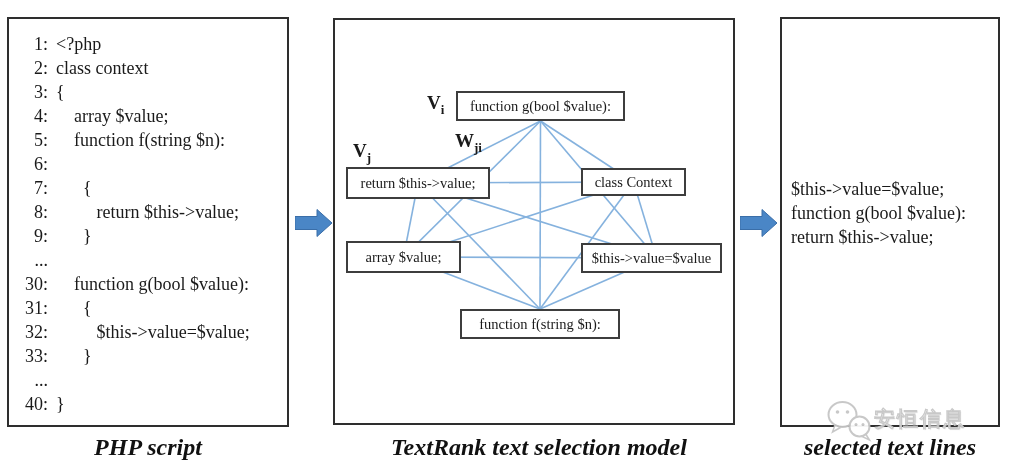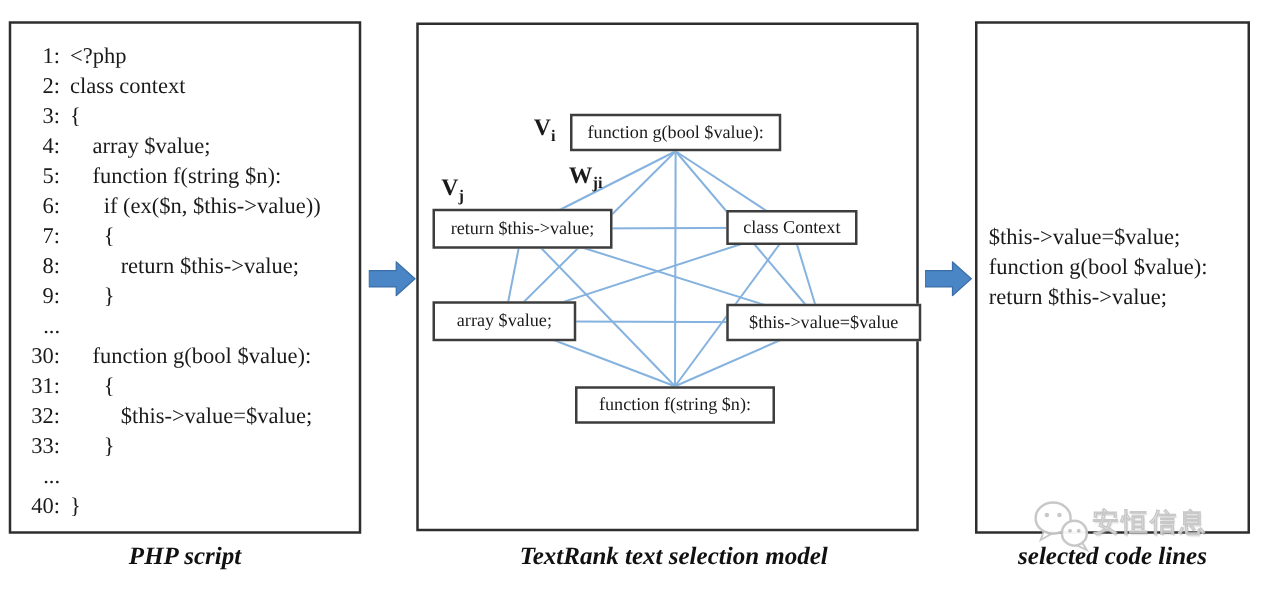--- a/index.html
+++ b/index.html
@@ -36,21 +36,21 @@
     margin-right: 8px;
     flex: 0 0 auto;
   }
   .code-row .code { white-space: pre; }
   
   .caption {
     position: absolute;
     top: 434px;
     height: 28px;
     text-align: center;
-    font-size: 20px;
+    font-size: 24px;
     font-weight: bold;
     font-style: italic;
     color: #111111;
   }
   .caption-php   { left: 7px;   width: 282px; }
   .caption-model { left: 338px; width: 402px; }
   .caption-sel   { left: 780px; width: 220px; }
   
   .flow-arrow { position: absolute; top: 209px; }
   .flow-arrow-1 { left: 295px; }
@@ -137,21 +137,20 @@
           <span class="code">    array $value;</span>
         </div>
 
         <div class="code-row">
           <span class="num">5:</span>
           <span class="code">    function f(string $n):</span>
         </div>
 
         <div class="code-row">
           <span class="num">6:</span>
-          <span class="code">      if (ex($n, $this-&gt;value))</span>
         </div>
 
         <div class="code-row">
           <span class="num">7:</span>
           <span class="code">      {</span>
         </div>
 
         <div class="code-row">
           <span class="num">8:</span>
           <span class="code">         return $this-&gt;value;</span>
@@ -229,21 +228,21 @@
       </div>
       <div class="gnode" style="left:11px; top:147px; width:144px; height:32px;">
         <span>return $this-&gt;value;</span>
       </div>
       <div class="gnode" style="left:246px; top:148px; width:105px; height:28px;">
         <span>class Context</span>
       </div>
       <div class="gnode" style="left:11px; top:221px; width:115px; height:32px;">
         <span>array $value;</span>
       </div>
-      <div class="gnode" style="left:246px; top:223px; width:156px; height:30px;">
+      <div class="gnode" style="left:246px; top:223px; width:141px; height:30px;">
         <span>$this-&gt;value=$value</span>
       </div>
       <div class="gnode" style="left:125px; top:289px; width:160px; height:30px;">
         <span>function f(string $n):</span>
       </div>
 
       <span class="vlabel" style="left:92px; top:72px;"><span>V</span><sub>i</sub></span>
       <span class="vlabel" style="left:18px; top:120px;"><span>V</span><sub>j</sub></span>
       <span class="vlabel" style="left:120px; top:110px;font-family:Liberation Serif, serif;"><span>W</span><sub>ji</sub></span>
     </div>
@@ -257,21 +256,21 @@
   <div class="box sel-box">
     <div class="sel-lines">
 
         <div class="sel-row">$this-&gt;value=$value;</div>
 
         <div class="sel-row">function g(bool $value):</div>
 
         <div class="sel-row">return $this-&gt;value;</div>
       </div>
   </div>
-  <div class="caption caption-sel">selected code lines</div>
+  <div class="caption caption-sel">selected text lines</div>
 
   <div class="watermark">
     <svg width="48" height="44" viewBox="0 0 48 44">
       <g fill="#ffffff" stroke="#c6c6c6" stroke-width="2">
         <ellipse cx="16.5" cy="16.5" rx="14" ry="12.5"></ellipse>
         <path d="M9 27 L6.5 34 L14.5 29.5 Z" stroke-width="1.5"></path>
         <circle cx="33.5" cy="28.5" r="10"></circle>
         <path d="M40 36.5 L43.5 42 L36 38.5 Z" stroke-width="1.5"></path>
       </g>
       <g fill="#c6c6c6" stroke="none">

